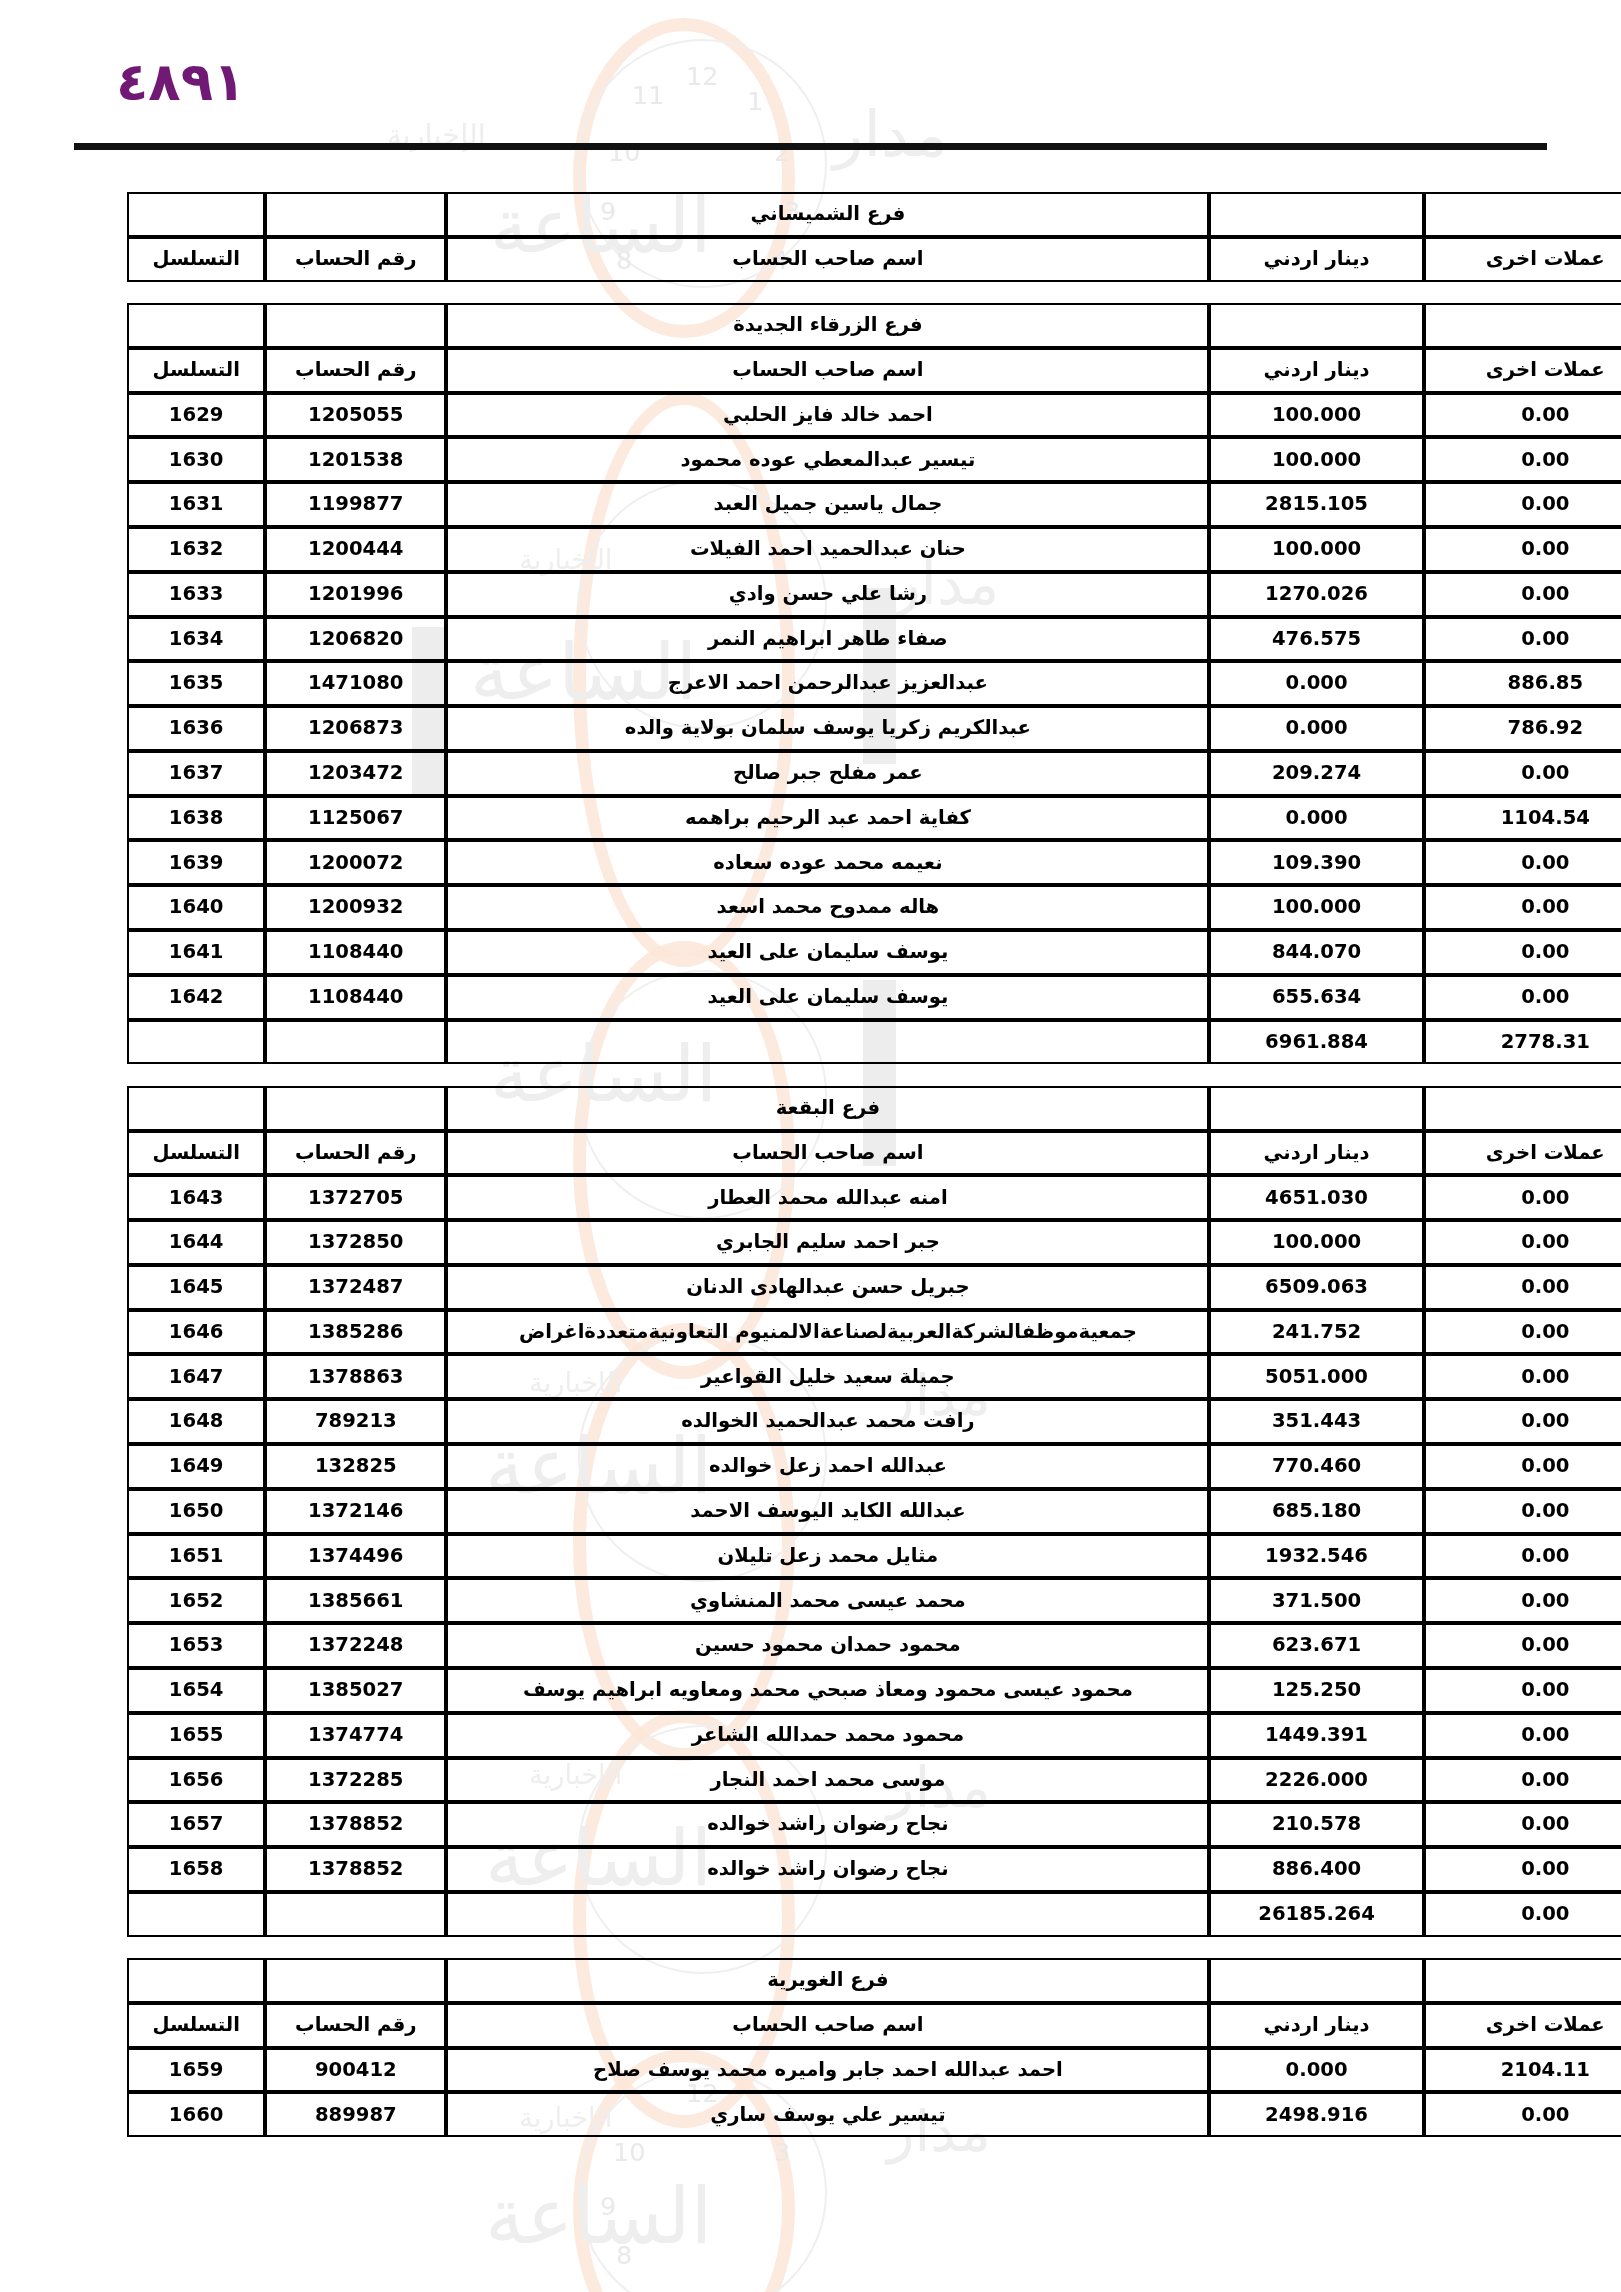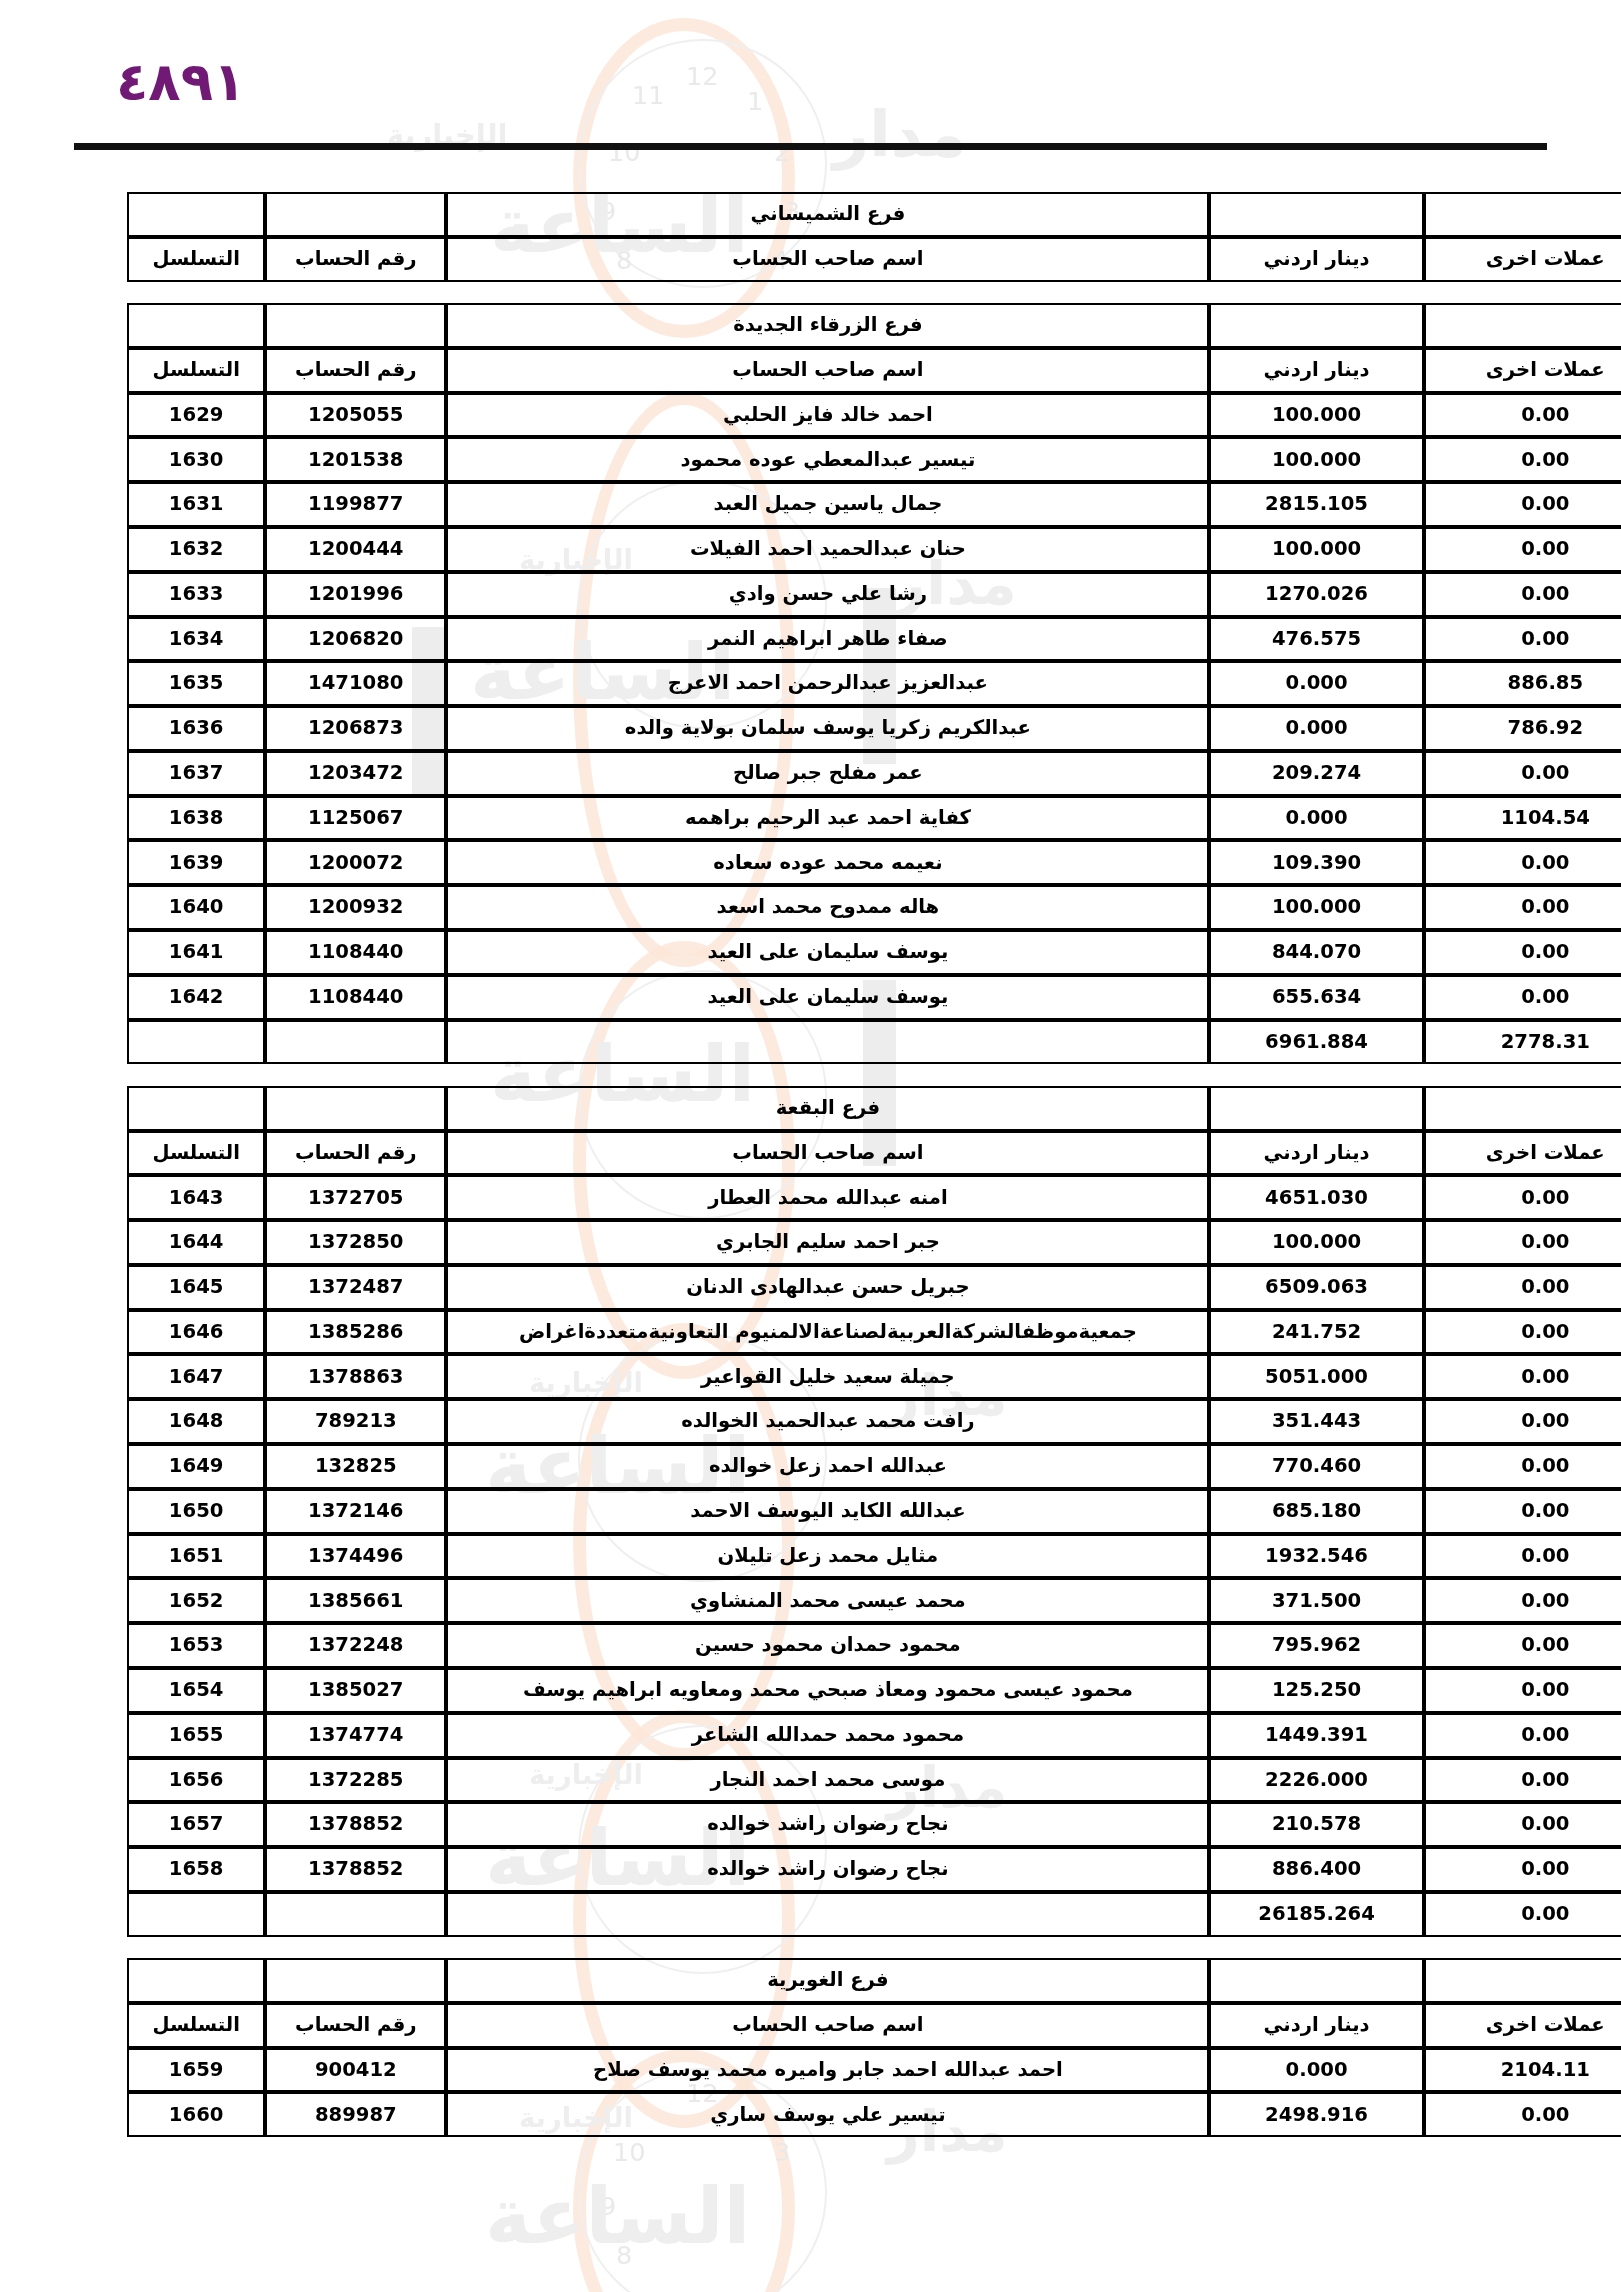--- a/index.html
+++ b/index.html
@@ -29,21 +29,21 @@
   }
   .wm-oval {
     position: absolute;
     border-radius: 50%;
     border: 13.7px solid #fbe6d8;
     opacity: .85;
   }
   .wm-text {
     position: absolute;
     color: #eeeeee;
-    font-weight: bold;
+    font-weight: normal;
     font-family: "DejaVu Sans", sans-serif;
     letter-spacing: 2px;
     text-align: right;
   }
   .wm-num {
     position: absolute;
     color: #e9e9e9;
     font-size: 25.5px;
     font-family: "DejaVu Sans", sans-serif;
   }
@@ -452,21 +452,21 @@
         </tr>
         <tr>
           <td class="num">0.00</td>
           <td class="num">371.500</td>
           <td class="name">محمد عيسى محمد المنشاوي</td>
           <td class="num">1385661</td>
           <td class="num">1652</td>
         </tr>
         <tr>
           <td class="num">0.00</td>
-          <td class="num">795.962</td>
+          <td class="num">623.671</td>
           <td class="name">محمود حمدان محمود حسين</td>
           <td class="num">1372248</td>
           <td class="num">1653</td>
         </tr>
         <tr>
           <td class="num">0.00</td>
           <td class="num">125.250</td>
           <td class="name twoline">محمود عيسى محمود ومعاذ صبحي محمد ومعاويه ابراهيم يوسف</td>
           <td class="num">1385027</td>
           <td class="num">1654</td>

